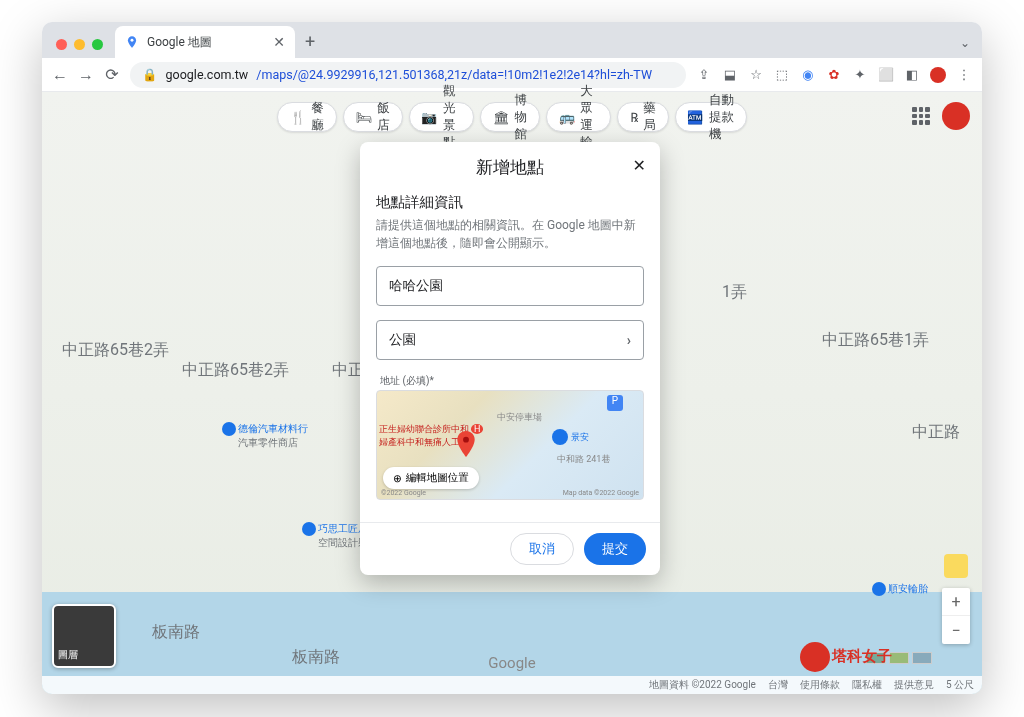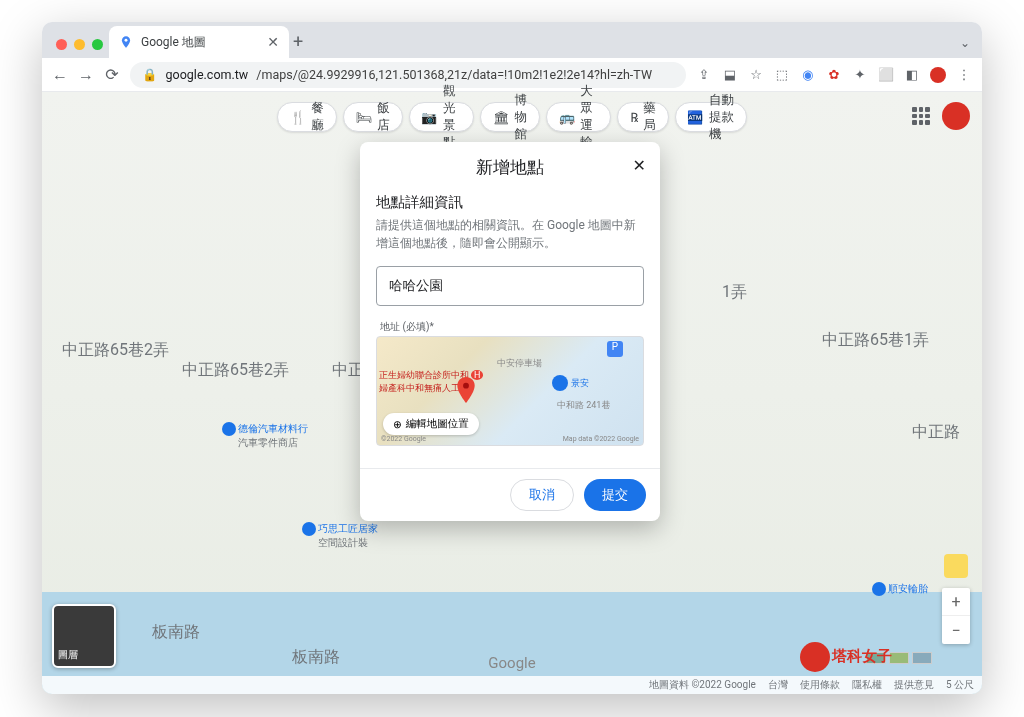--- a/index.html
+++ b/index.html
@@ -1,30 +1,30 @@
 <!DOCTYPE html>
 <html><head>
 <meta charset="utf-8">
 <style>
 *{box-sizing:border-box;margin:0;padding:0;font-family:-apple-system,BlinkMacSystemFont,"Segoe UI",Roboto,"Helvetica Neue",Arial,sans-serif}
 body{background:#fff;width:1024px;height:717px;overflow:hidden;position:relative}
 .browser-window{position:absolute;top:22px;left:42px;width:940px;height:672px;background:#fff;border-radius:10px;box-shadow:0 15px 50px rgba(0,0,0,.25);overflow:hidden;display:flex;flex-direction:column}
-.tabbar{height:36px;background:#dee1e6;display:flex;align-items:flex-end;padding-left:10px;}
+.tabbar{height:36px;background:#dee1e6;display:flex;align-items:flex-end;padding-left:10px;gap:6px}
 .traffic{display:flex;gap:7px;align-items:center;padding:0 6px 8px 4px}
 .tl{width:11px;height:11px;border-radius:50%}
 .tl.r{background:#ff5f57}.tl.y{background:#febc2e}.tl.g{background:#28c840}
 .tab{background:#fff;height:32px;border-radius:8px 8px 0 0;display:flex;align-items:center;padding:0 10px;gap:8px;min-width:180px;font-size:12px;color:#3c4043}
 .tab-close{color:#5f6368;font-size:14px;margin-left:auto}
 .newtab{color:#5f6368;font-size:18px;padding:0 4px 6px}
 .tab-drop{margin-left:auto;padding:0 12px 8px;color:#5f6368;font-size:12px}
 .addr{height:34px;background:#fff;display:flex;align-items:center;padding:0 10px;gap:10px;border-bottom:1px solid #e8eaed}
 .nav-icon{width:16px;color:#5f6368;display:flex;justify-content:center}
 .urlbar{flex:1;background:#f1f3f4;border-radius:16px;height:26px;display:flex;align-items:center;padding:0 12px;gap:8px;font-size:12.5px;color:#3c4043}
 .urlbar .host{color:#202124}
-.urlbar .path{color:#404040}
+.urlbar .path{color:#1d4ed8}
 .ext{display:flex;gap:10px;align-items:center;color:#5f6368;font-size:13px}
 .ext .e{width:16px;height:16px;display:flex;align-items:center;justify-content:center}
 .content{flex:1;position:relative;background:#eef1ec}
 .map-bg{position:absolute;inset:0;background:linear-gradient(180deg,#f1f3ef 0%,#edf0ea 50%,#e8ece4 100%)}
 .water{position:absolute;top:500px;left:0;right:0;bottom:0;background:#b3d6e8}
 .road-label{position:absolute;font-size:16px;color:#70757a;white-space:nowrap}
 .cat-chips{position:absolute;top:10px;left:50%;transform:translateX(-50%);display:flex;gap:6px}
 .chip{background:#fff;border:1px solid #dadce0;border-radius:18px;height:30px;padding:0 12px;display:flex;align-items:center;gap:5px;font-size:12.5px;color:#3c4043;box-shadow:0 1px 2px rgba(0,0,0,.1)}
 .chip-i{font-size:13px}
 .top-right{position:absolute;top:10px;right:12px;display:flex;gap:12px;align-items:center}
@@ -182,20 +182,24 @@
       <div class="dlg-head">
         <div class="dlg-title">新增地點</div>
         <div class="dlg-close">✕</div>
       </div>
       <div class="dlg-body">
         <div class="sec-title">地點詳細資訊</div>
         <div class="sec-desc">請提供這個地點的相關資訊。在 Google 地圖中新增這個地點後，隨即會公開顯示。</div>
         <div class="fld">
             <span>哈哈公園</span>
           </div>
+        <div class="fld sel">
+            <span>公園</span>
+            <span class="chev">›</span>
+          </div>
         <div class="fld-label">地址 (必填)*</div>
         <div class="mini-map">
           <div style="position:absolute;top:4px;right:20px;width:16px;height:16px;background:#4285F4;border-radius:3px;color:#fff;font-size:10px;text-align:center">P</div>
           <div class="mm-road" style="top:20px;left:120px">中安停車場</div>
           <div class="poi" style="top:32px;left:2px;font-size:9px"><span>正生婦幼聯合診所中和</span><span style="background:#ea4335;color:#fff;border-radius:50%;padding:0 3px;margin-left:2px">H</span><br><span>婦產科中和無痛人工…</span></div>
           <div style="position:absolute;top:38px;left:175px;width:16px;height:16px;background:#1a73e8;border-radius:50%"></div>
           <div class="mm-road" style="top:40px;left:194px;color:#1a73e8">景安</div>
           <div class="mm-road" style="top:62px;left:180px">中和路 241巷</div>
           <div class="mini-pin"><svg viewBox="0 0 24 36">
                 <path fill="#ea4335" d="M12 0C5 0 0 5 0 12c0 9 12 24 12 24s12-15 12-24C24 5 19 0 12 0z"></path>

